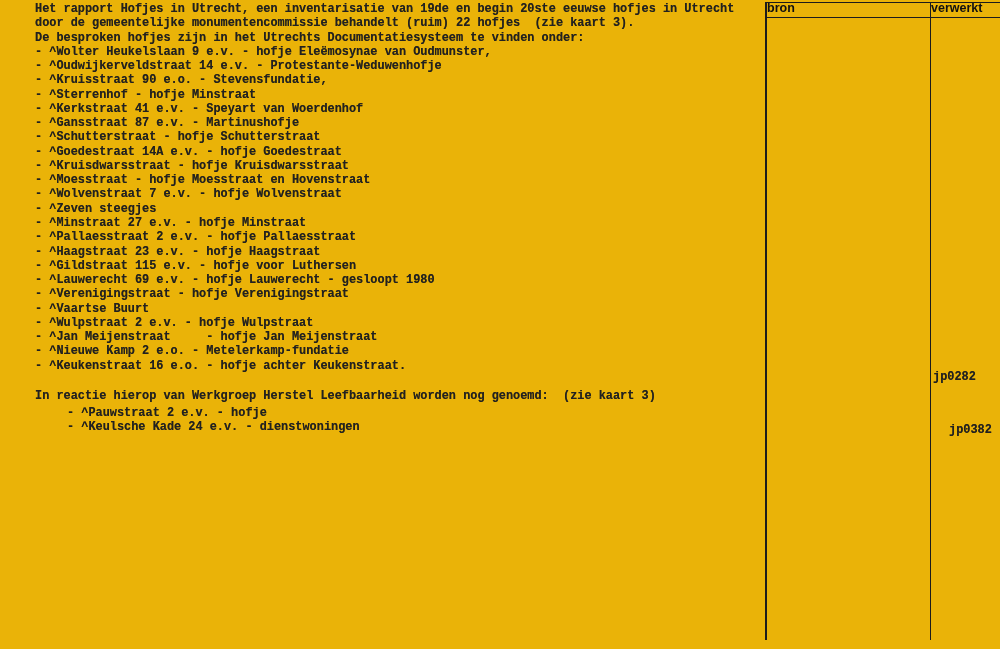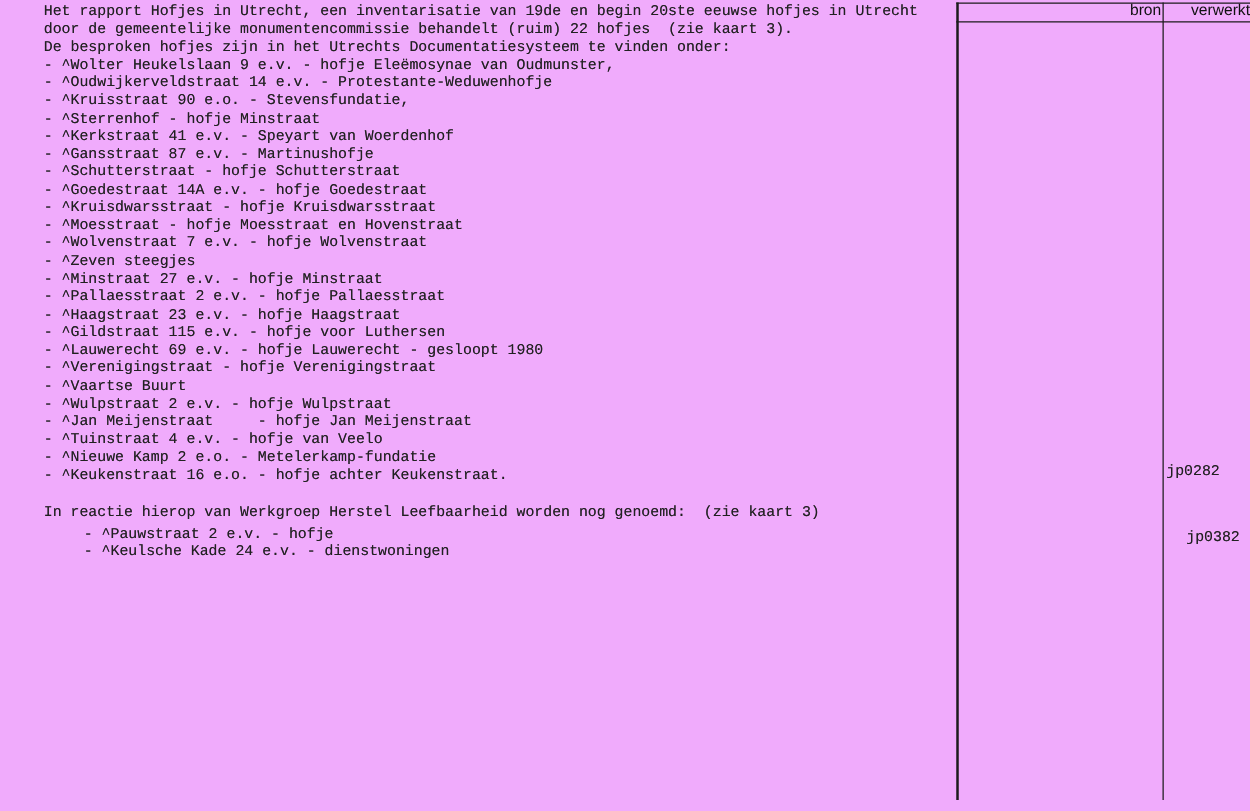--- a/index.html
+++ b/index.html
@@ -1,22 +1,23 @@
 <!DOCTYPE html>
 <html><head>
 <meta charset="utf-8">
 <style>
   html, body { margin: 0; padding: 0; }
   .page {
     position: relative;
     width: 1000px;
     height: 649px;
-    background: #f0abfc;
+    background: #eab308;
     overflow: hidden;
     font-family: "Liberation Mono", "DejaVu Sans Mono", monospace;
+    font-weight: bold;
   }
   
   .doc-text {
     position: absolute;
     left: 35px;
     top: 2px;
     color: #212121;
     text-shadow: 0 0 0.5px rgba(20,20,20,0.55);
   }
   .doc-text .line {
@@ -37,21 +38,21 @@
   .vline-left { left: 765px; }
   .vline-mid  { left: 929.5px; }
   .hline { height: 1.6px; left: 765px; width: 235px; }
   .hline-top { top: 1.5px; }
   .hline-sep { top: 16.5px; }
   .col-header {
     position: absolute;
     top: 1px;
     height: 15px;
     line-height: 15px;
-    text-align: right;
+    text-align: left;
     font-family: "Liberation Sans", sans-serif;
     font-size: 12.5px;
     color: #101010;
   }
   .col-header-bron     { left: 767px; width: 162px; }
   .col-header-verwerkt { left: 931px; width: 69px; }
   .verwerkt-code {
     position: absolute;
     left: 933px;
     font-size: 11.9px;
@@ -91,21 +92,20 @@
         <div class="line">- ^Zeven steegjes</div>
         <div class="line">- ^Minstraat 27 e.v. - hofje Minstraat</div>
         <div class="line">- ^Pallaesstraat 2 e.v. - hofje Pallaesstraat</div>
         <div class="line">- ^Haagstraat 23 e.v. - hofje Haagstraat</div>
         <div class="line">- ^Gildstraat 115 e.v. - hofje voor Luthersen</div>
         <div class="line">- ^Lauwerecht 69 e.v. - hofje Lauwerecht - gesloopt 1980</div>
         <div class="line">- ^Verenigingstraat - hofje Verenigingstraat</div>
         <div class="line">- ^Vaartse Buurt</div>
         <div class="line">- ^Wulpstraat 2 e.v. - hofje Wulpstraat</div>
         <div class="line">- ^Jan Meijenstraat     - hofje Jan Meijenstraat</div>
-        <div class="line">- ^Tuinstraat 4 e.v. - hofje van Veelo</div>
         <div class="line">- ^Nieuwe Kamp 2 e.o. - Metelerkamp-fundatie</div>
         <div class="line">- ^Keukenstraat 16 e.o. - hofje achter Keukenstraat.</div>
       </div>
 
     <div class="line reaction-heading">In reactie hierop van Werkgroep Herstel Leefbaarheid worden nog genoemd:  (zie kaart 3)</div>
 
     <div class="reaction-list">
         <div class="line">- ^Pauwstraat 2 e.v. - hofje</div>
         <div class="line">- ^Keulsche Kade 24 e.v. - dienstwoningen</div>
       </div>

